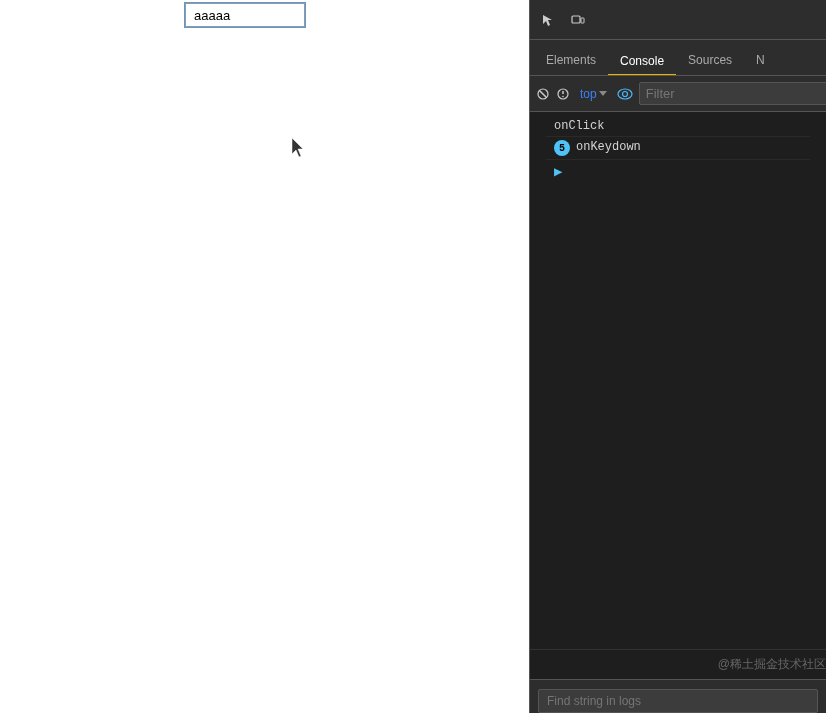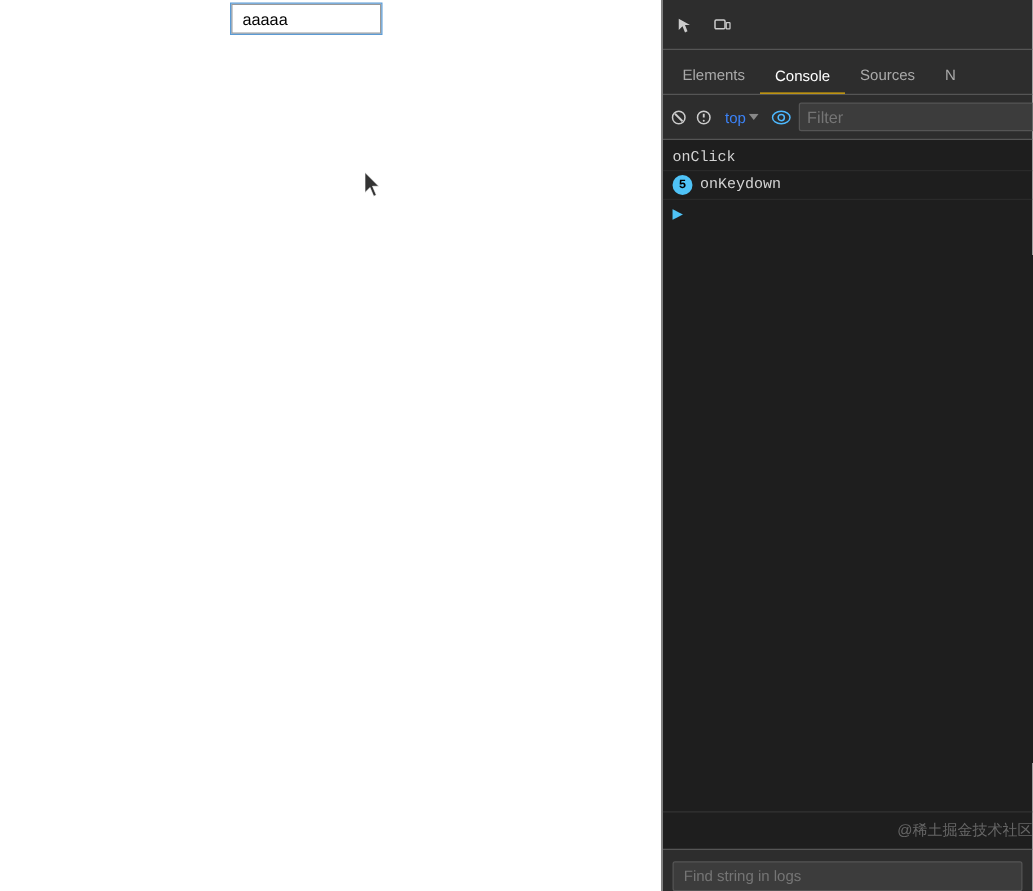--- a/index.html
+++ b/index.html
@@ -140,21 +140,21 @@
       font-size: 13px;
       border-radius: 2px;
       outline: none;
     }
 
     
     .console-log {
       flex: 1;
       background: #1e1e1e;
       overflow-y: auto;
-      padding: 4px 0;
+      padding: 4px 16px;
     }
 
     .log-entry {
       display: flex;
       align-items: flex-start;
       padding: 3px 8px;
       font-size: 12px;
       font-family: 'Courier New', monospace;
       border-bottom: 1px solid #2a2a2a;
       color: #d4d4d4;

